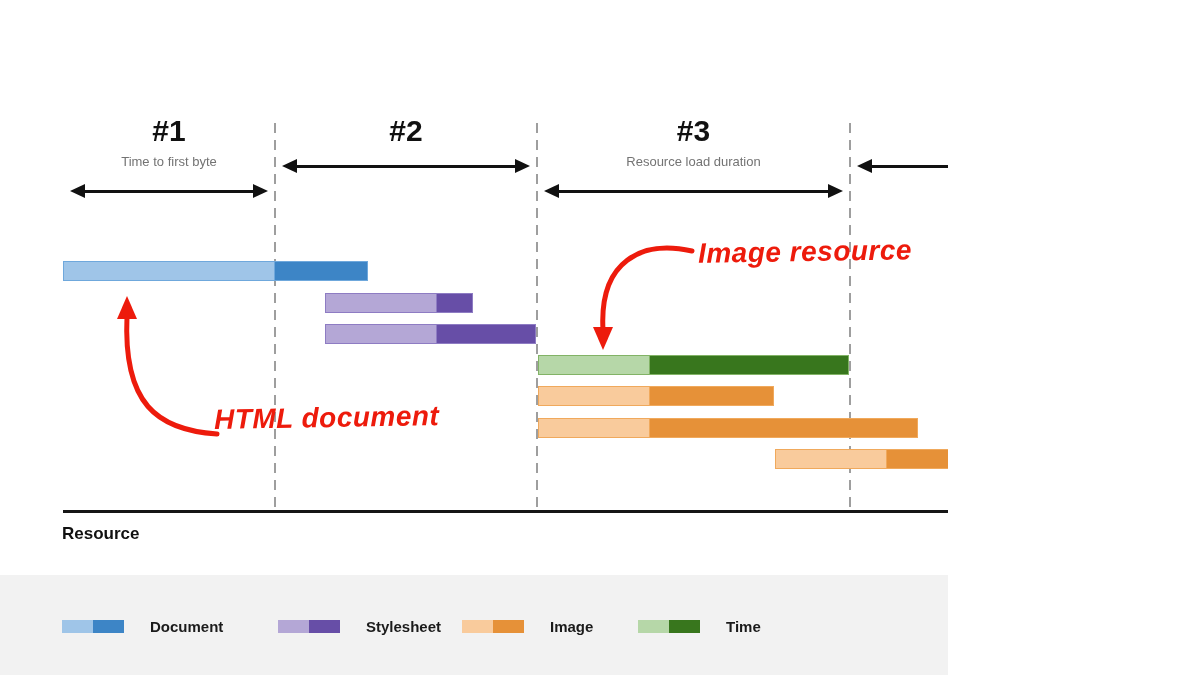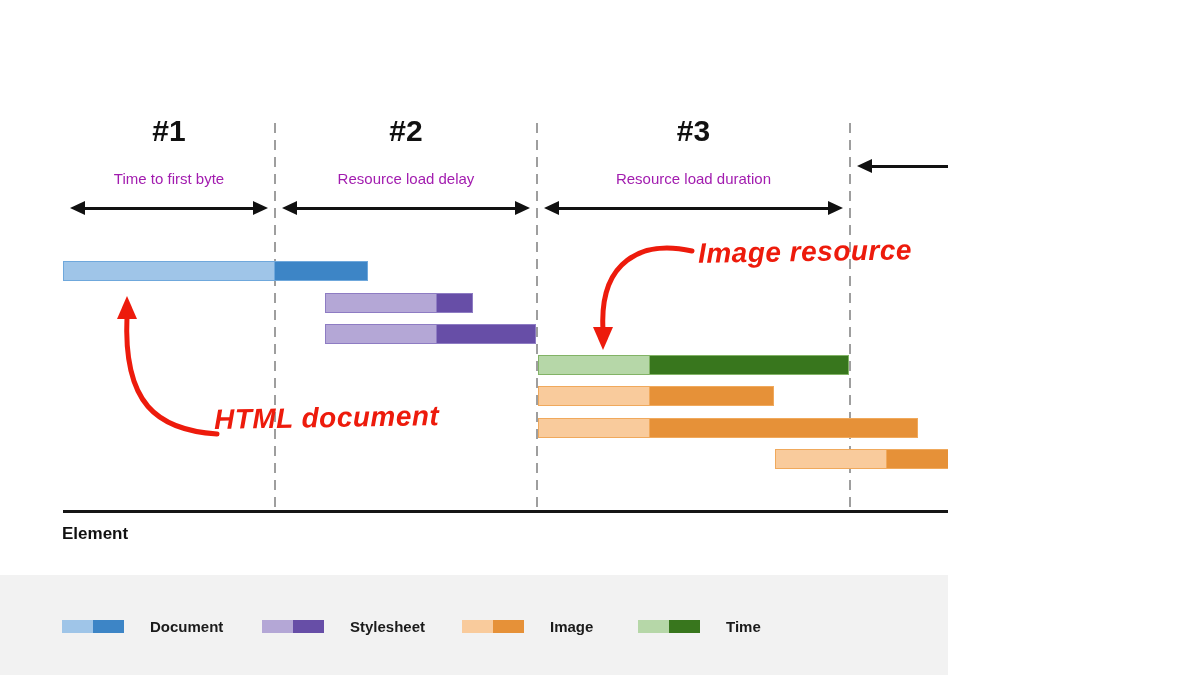--- a/index.html
+++ b/index.html
@@ -18,21 +18,21 @@
   
   .sep { position:absolute; top:123px; width:2px; height:389px;
     background:repeating-linear-gradient(to bottom,#9E9E9E 0 10px,transparent 10px 17px); }
   
   .phase { position:absolute; top:114px; text-align:center; }
   .p0 { left:63px;  width:212px; }
   .p1 { left:275px; width:262px; }
   .p2 { left:537px; width:313px; }
   .p3 { left:850px; width:250px; }
   .phase-num { font-size:30px; font-weight:700; line-height:34px; }
-  .phase-label { font-size:15px; line-height:22px; margin-top:20px; color:#a21caf; }
+  .phase-label { font-size:13px; line-height:22px; margin-top:3px; color:#737373; }
   .range-arrow { position:relative; height:16px; margin:10px 7px 0 7px; }
   .ra-line { position:absolute; left:9px; right:9px; top:7px; height:2.6px; background:#111; }
   .ra-head { position:absolute; width:0; height:0; top:1px;
     border-top:7px solid transparent; border-bottom:7px solid transparent; }
   .ra-left  { left:0;  border-right:15px solid #111; }
   .ra-right { right:0; border-left:15px solid #111; }
   
   .bar { position:absolute; height:20px; display:flex; }
   .seg { display:block; height:20px; border:1px solid; }
   .seg + .seg { margin-left:-1px; }
@@ -74,21 +74,20 @@
     <div class="phase-num">#1</div>
     <div class="phase-label">Time to first byte</div>
     <div class="range-arrow">
       <span class="ra-line"></span>
       <span class="ra-head ra-left"></span>
       <span class="ra-head ra-right"></span>
     </div>
   </div>
   <div class="phase p1">
     <div class="phase-num">#2</div>
-    <div class="phase-label">Resource load delay</div>
     <div class="range-arrow">
       <span class="ra-line"></span>
       <span class="ra-head ra-left"></span>
       <span class="ra-head ra-right"></span>
     </div>
   </div>
   <div class="phase p2">
     <div class="phase-num">#3</div>
     <div class="phase-label">Resource load duration</div>
     <div class="range-arrow">
@@ -144,32 +143,32 @@
   </svg>
 
   <div class="scribble ann-img">Image resource</div>
   <svg class="ann-arrow" style="left:590px;top:238px;" width="110" height="120" viewBox="0 0 110 120">
     <path d="M 102 13 C 52 2, 9 22, 13 92" fill="none" stroke="#ED1B0C" stroke-width="5" stroke-linecap="round"></path>
     <polygon points="13,112 3,89 23,89" fill="#ED1B0C"></polygon>
   </svg>
 
   <div class="axis-line"></div>
   <div class="axis-head"></div>
-  <div class="timeline-label">Element</div>
+  <div class="timeline-label">Resource</div>
 
   <div class="legend-strip">
     <div id="legend-layer">
         <div class="legend-item" style="left: 62px;">
           <span class="lg-swatch">
             <span class="lg-seg" style="background: rgb(159, 197, 232);"></span>
             <span class="lg-seg" style="background: rgb(61, 133, 198);"></span>
           </span>
           <span class="lg-label">Document</span>
         </div>
-        <div class="legend-item" style="left: 262px;">
+        <div class="legend-item" style="left: 278px;">
           <span class="lg-swatch">
             <span class="lg-seg" style="background: rgb(180, 167, 214);"></span>
             <span class="lg-seg" style="background: rgb(103, 78, 167);"></span>
           </span>
           <span class="lg-label">Stylesheet</span>
         </div>
         <div class="legend-item" style="left: 462px;">
           <span class="lg-swatch">
             <span class="lg-seg" style="background: rgb(249, 203, 156);"></span>
             <span class="lg-seg" style="background: rgb(230, 145, 56);"></span>

